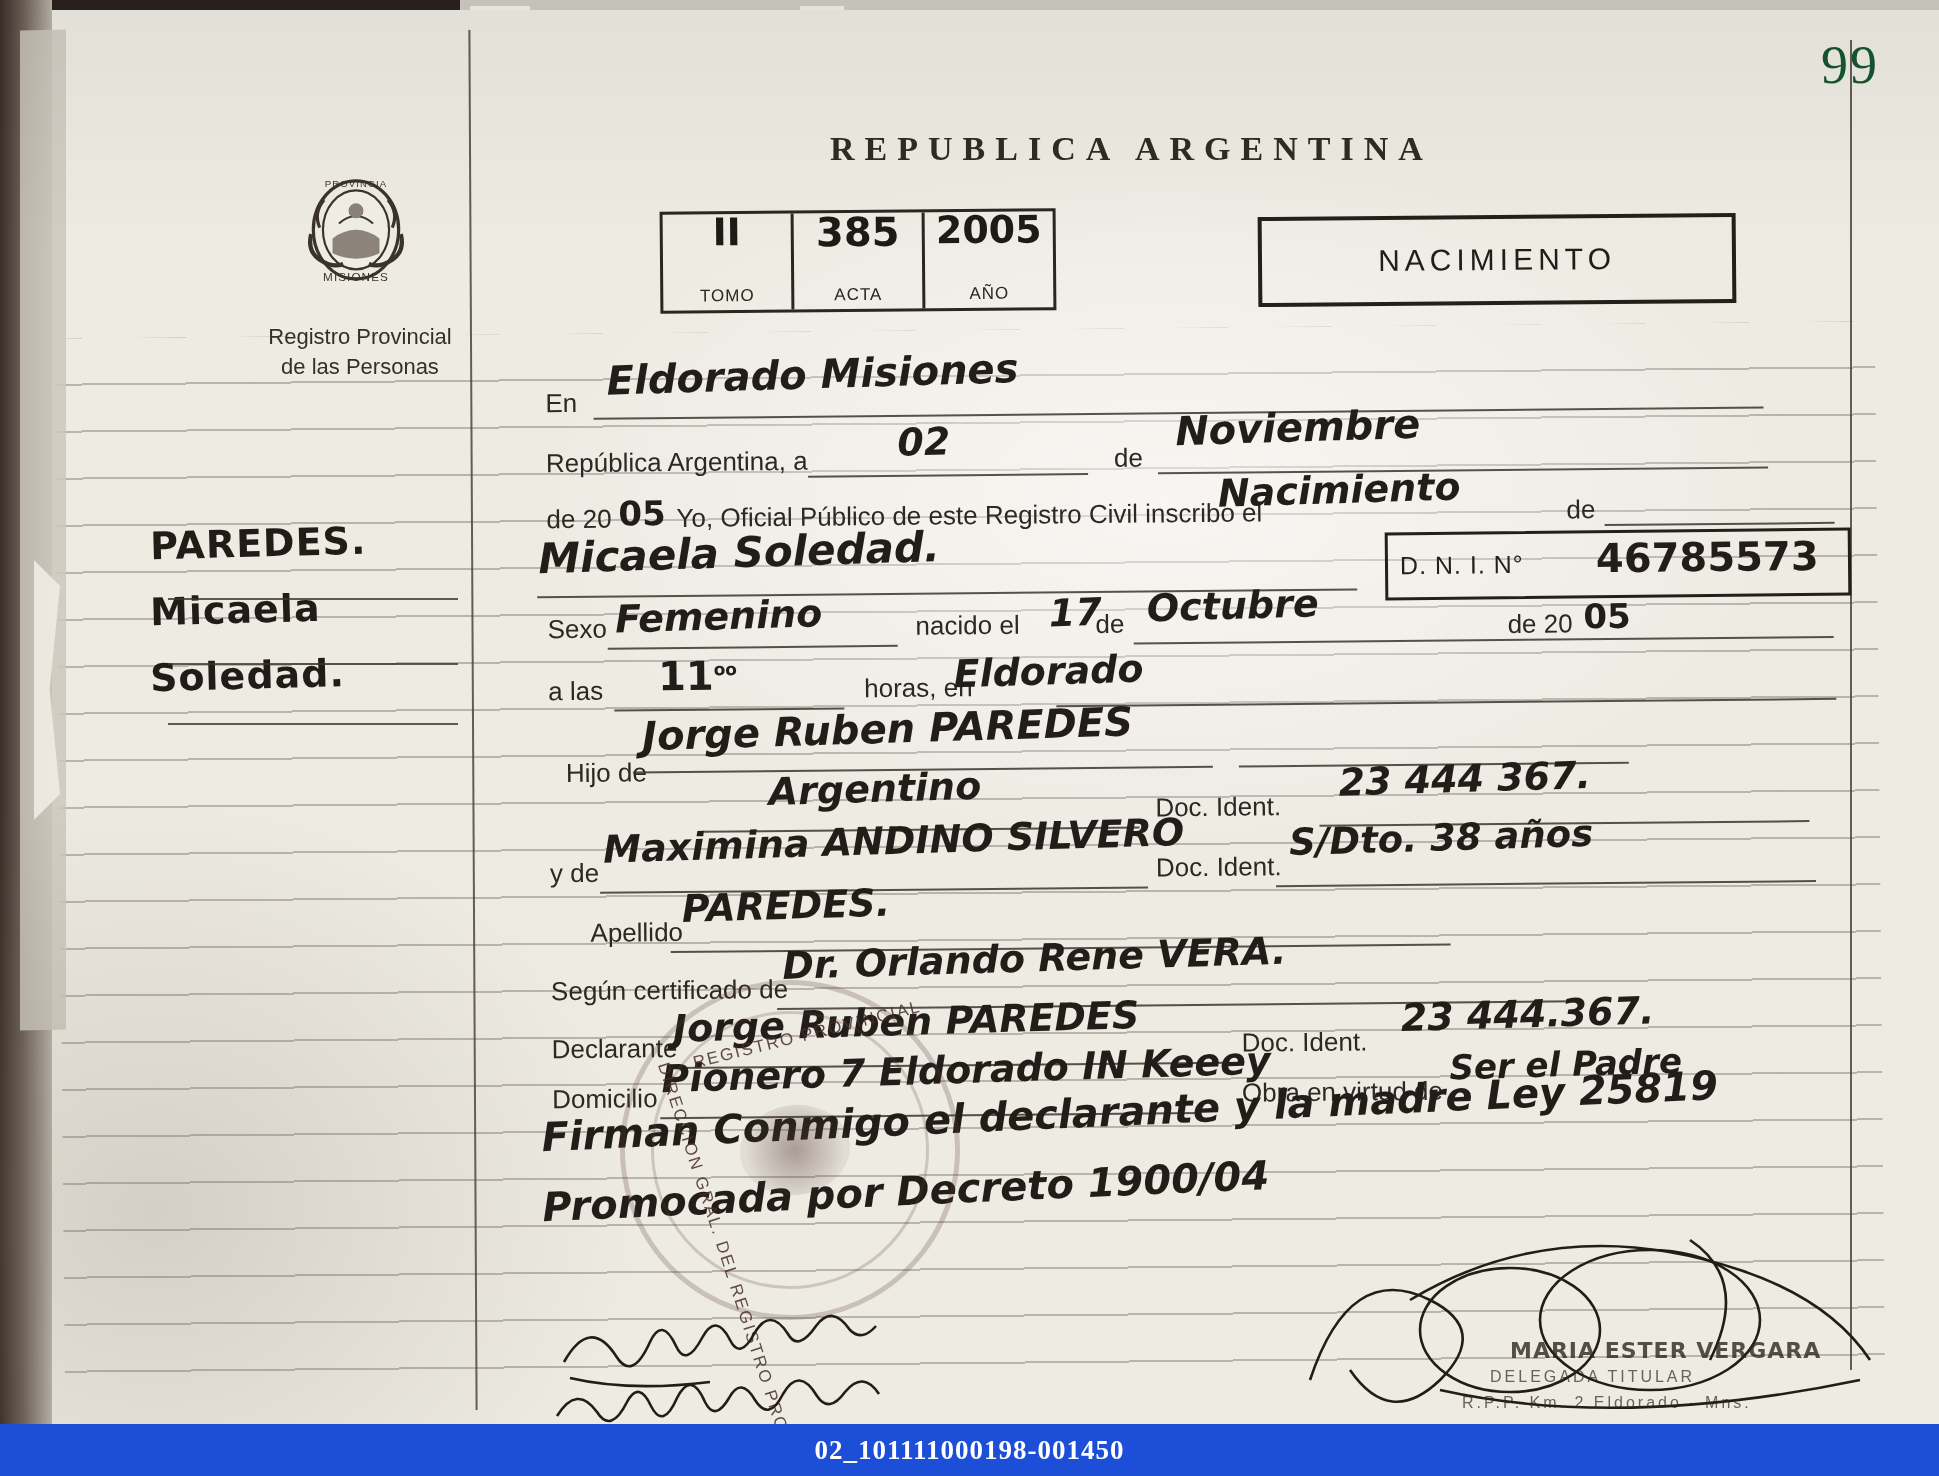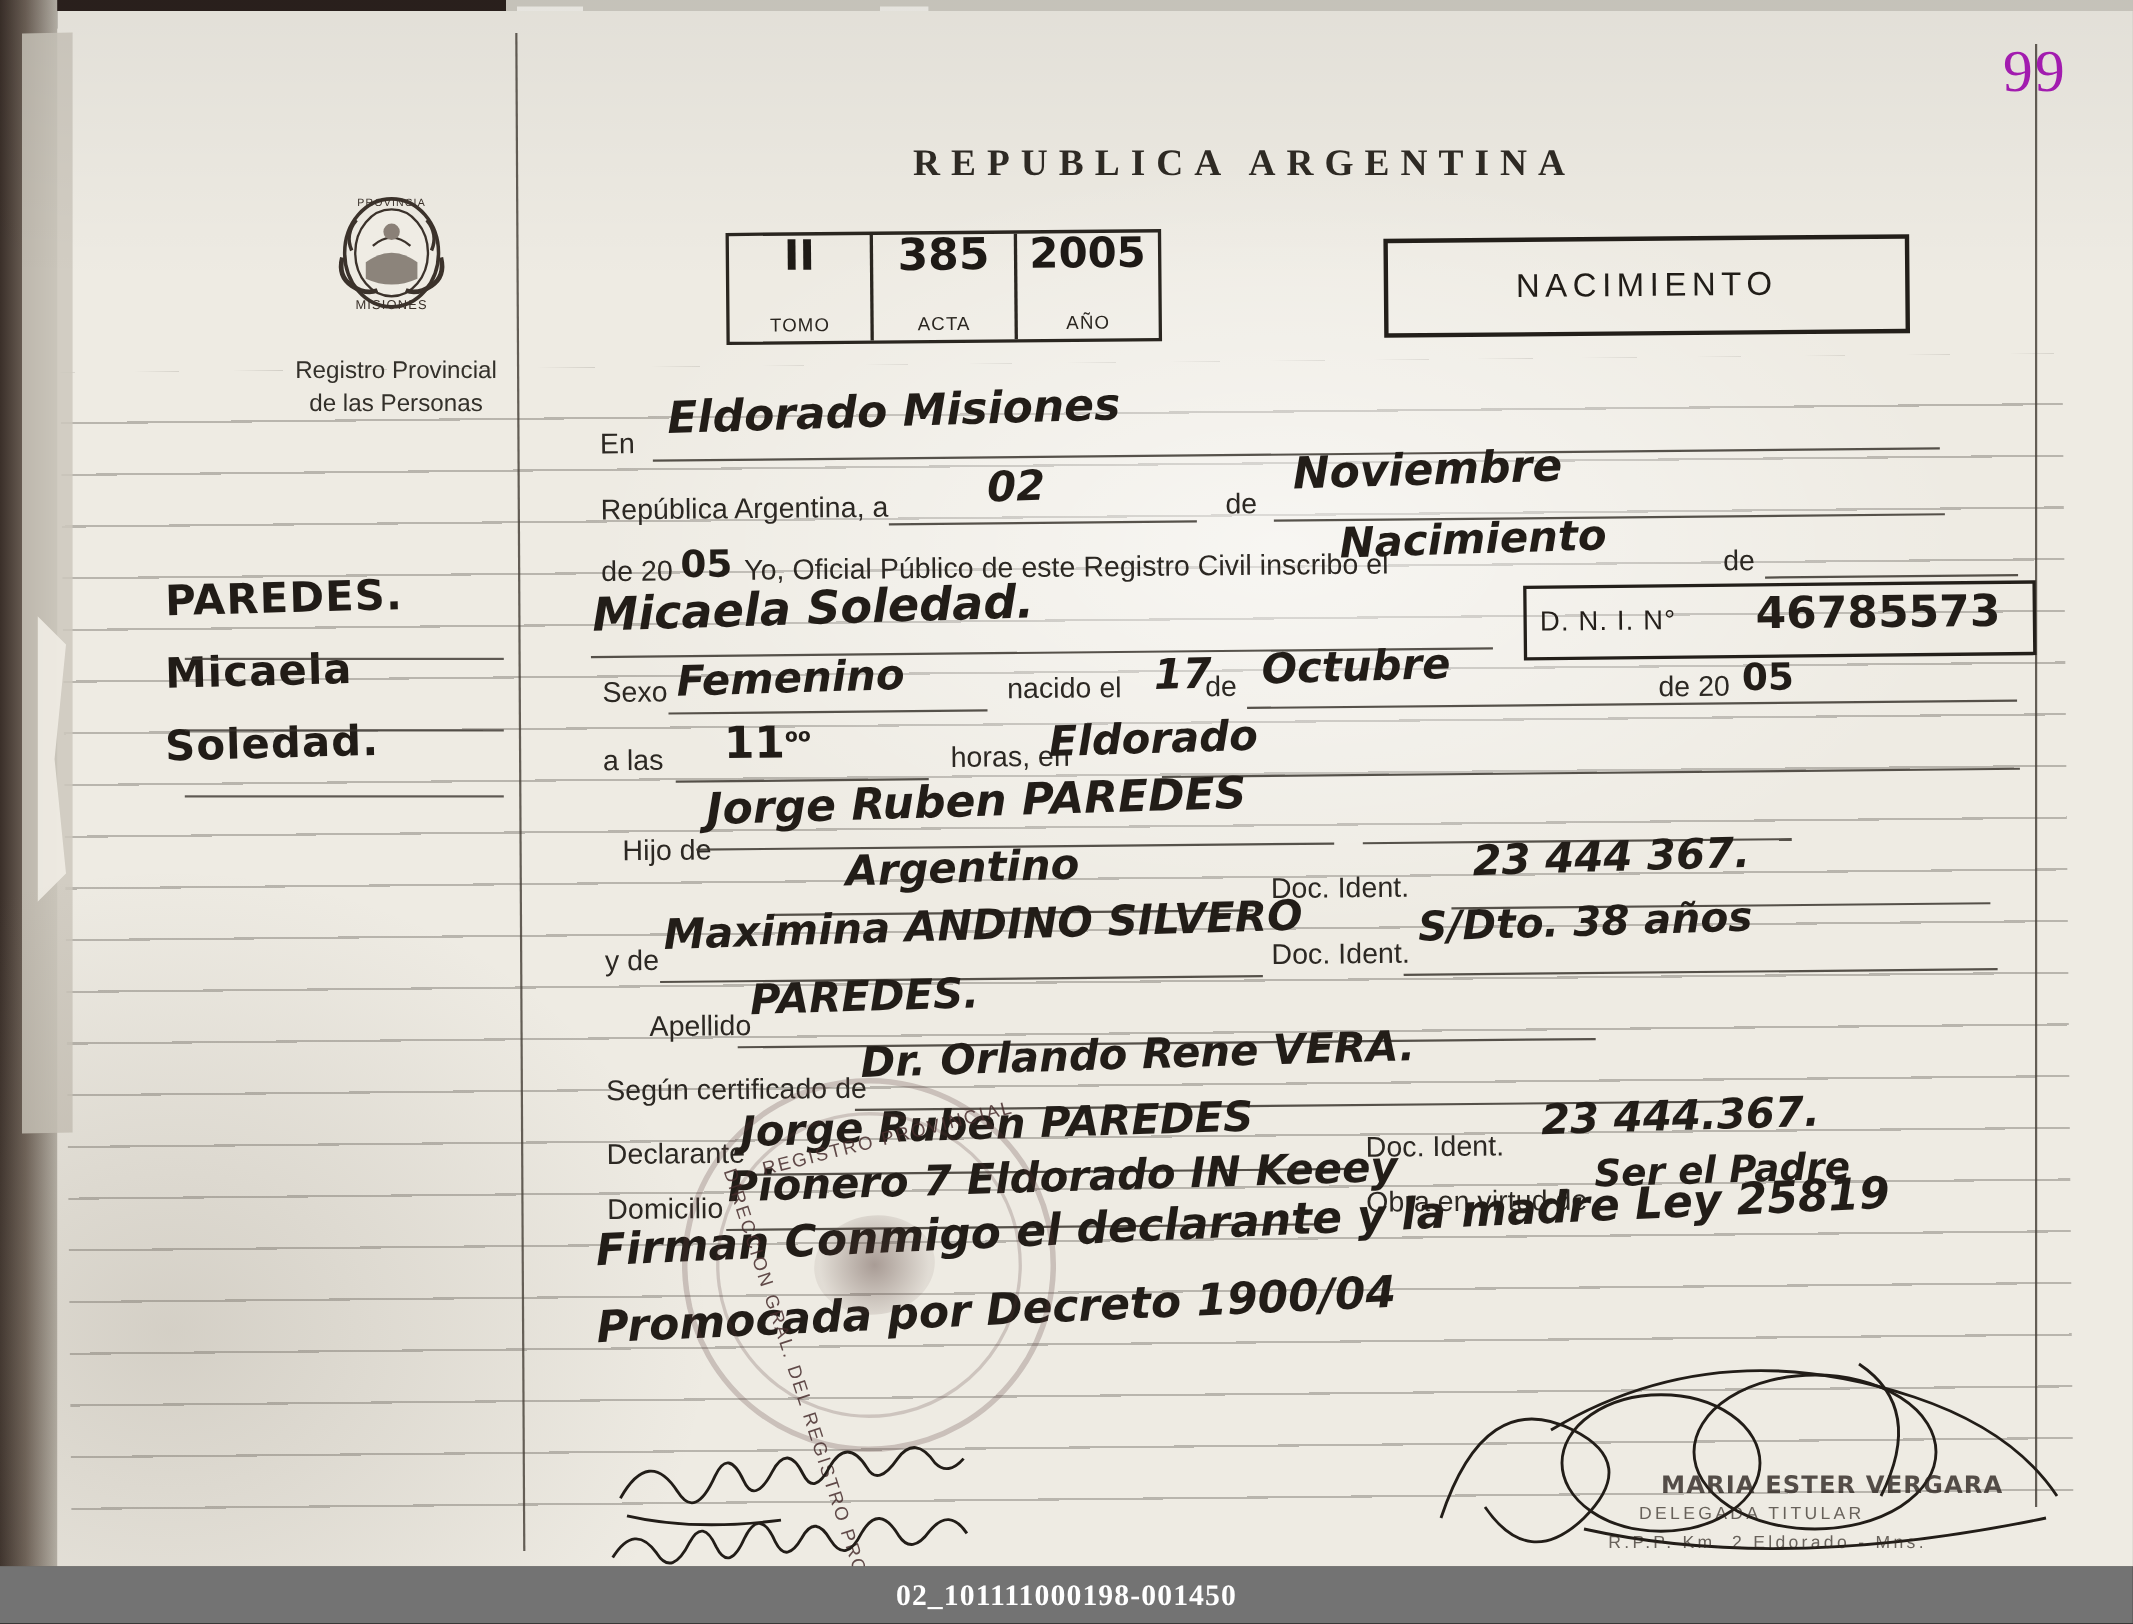--- a/index.html
+++ b/index.html
@@ -122,21 +122,21 @@
   }
   .vrule.left  { left: 472px; transform: rotate(-0.3deg); }
   .vrule.right { left: 1850px; height: 1330px; top: 40px; }
 
   
   .folio {
     position: absolute;
     right: 60px; top: 34px;
     font-family: "Liberation Serif", serif;
     font-size: 54px;
-    color: #a21caf;
+    color: #14532d;
     letter-spacing: 2px;
   }
   .country {
     position: absolute;
     left: 830px; top: 130px;
     font-family: "Liberation Serif", serif;
     font-weight: bold;
     font-size: 34px;
     letter-spacing: 10px;
     color: #2e2a24;
@@ -341,21 +341,21 @@
     letter-spacing: 3px;
     color: rgba(45,38,32,.7);
     white-space: nowrap;
   }
 
   
   .footer {
     position: absolute;
     left: 0; bottom: 0;
     width: 1939px; height: 52px;
-    background: #737373;
+    background: #1d4ed8;
     color: #fff;
     display: flex;
     align-items: center;
     justify-content: center;
     font-family: "Liberation Serif", serif;
     font-weight: bold;
     font-size: 27px;
     letter-spacing: 1px;
   }
 </style>

